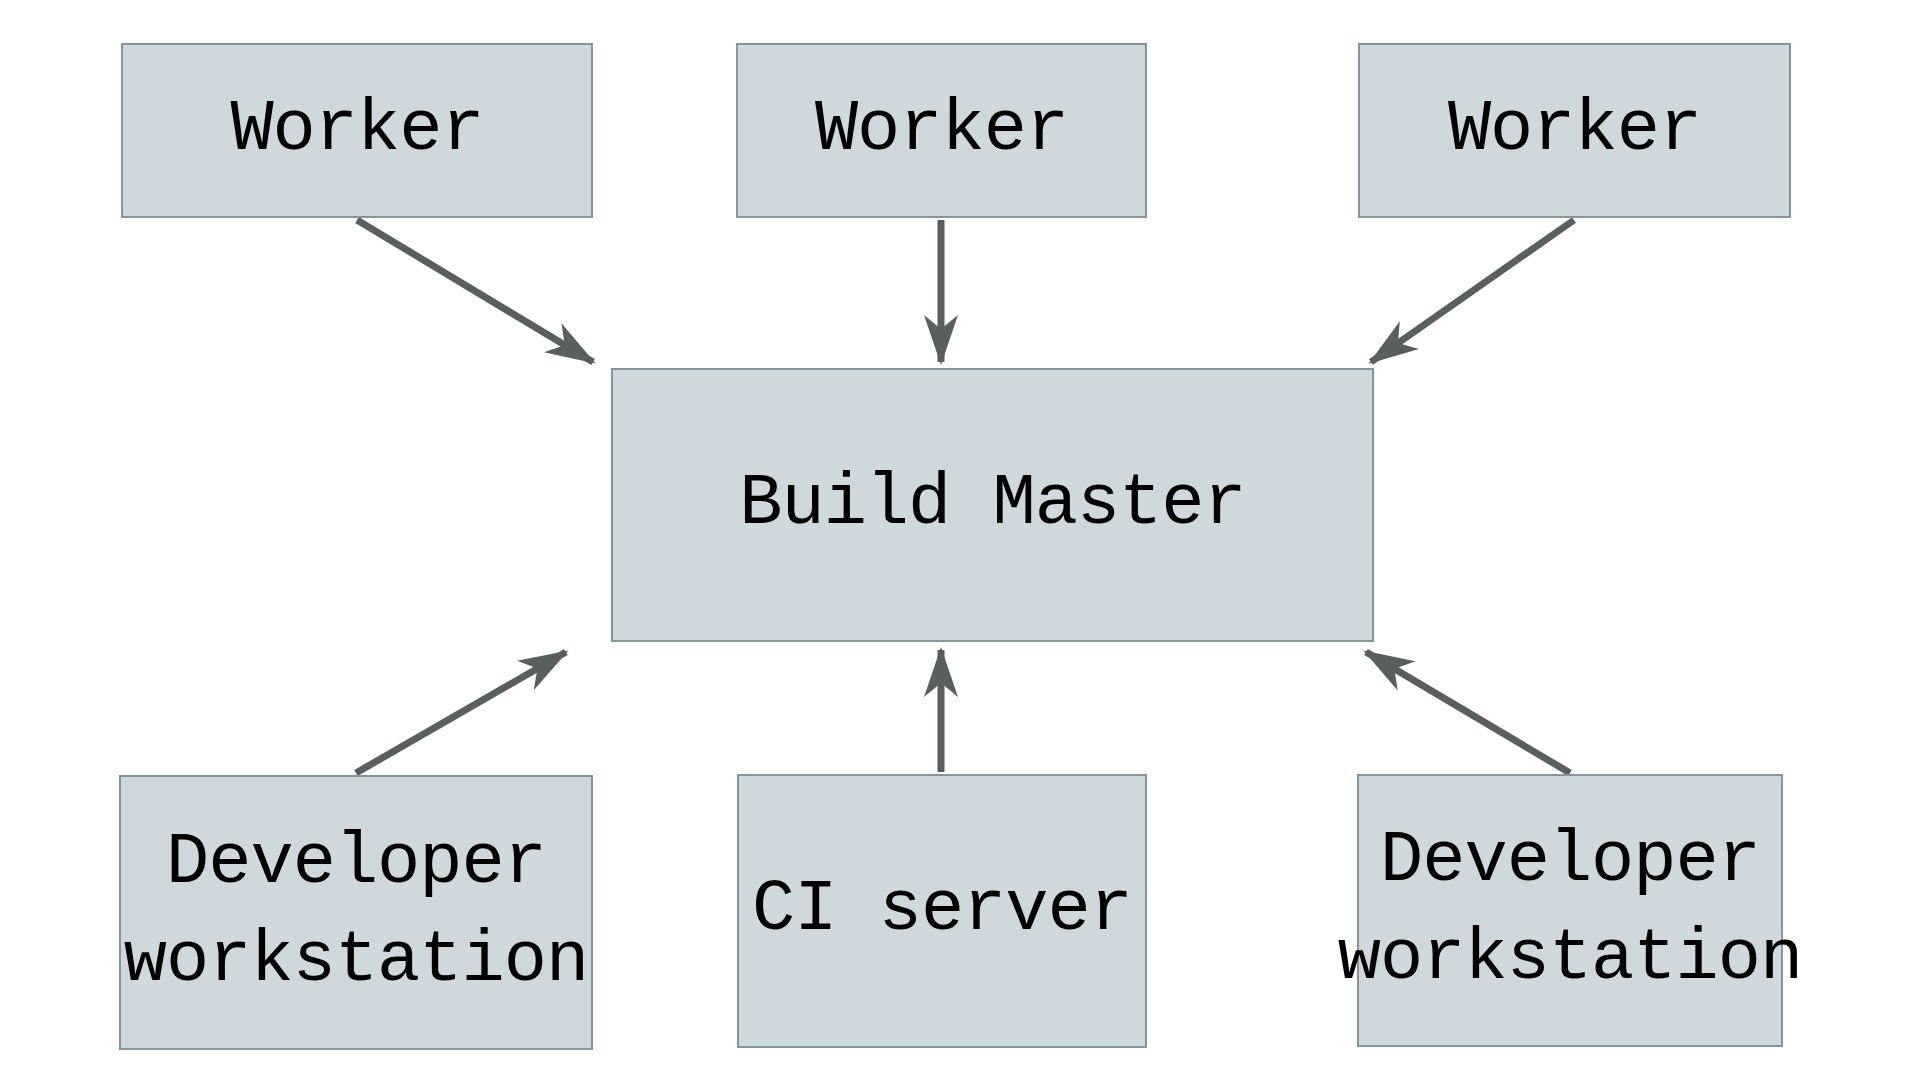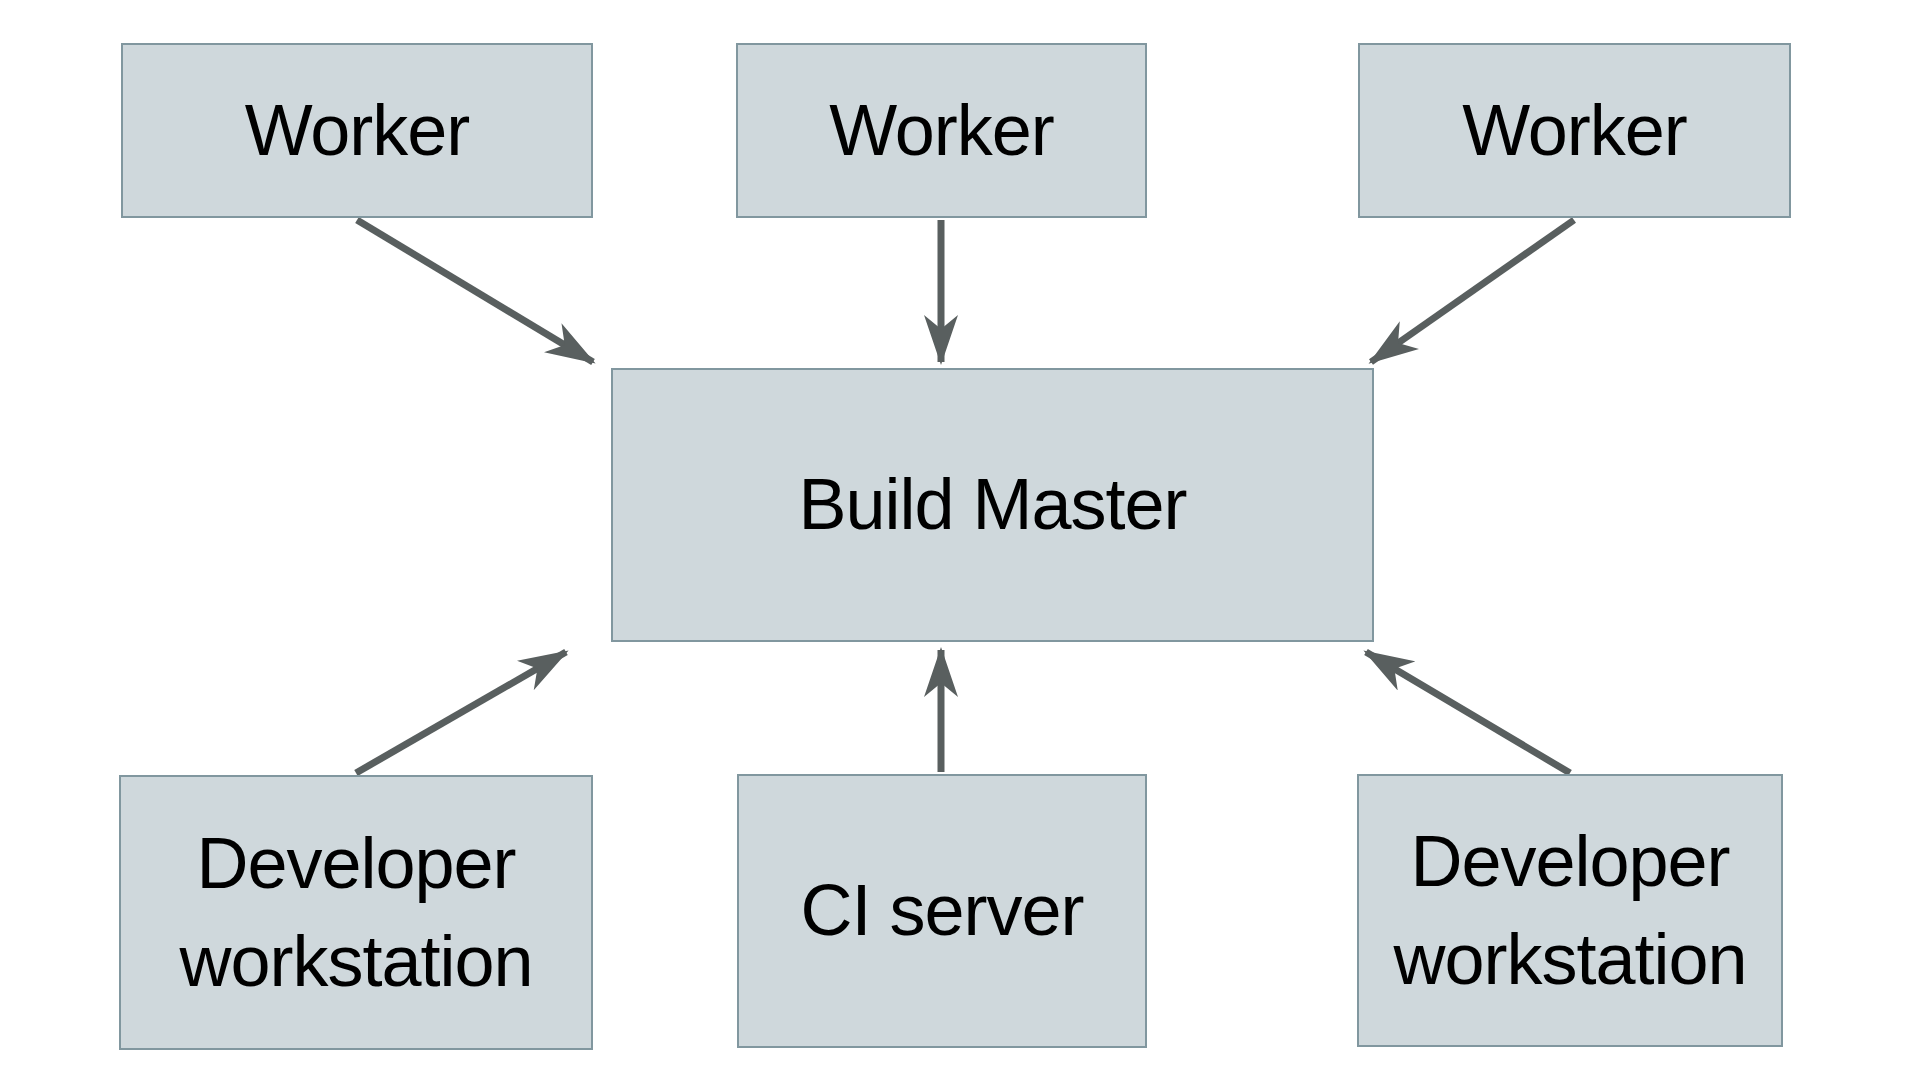--- a/index.html
+++ b/index.html
@@ -14,20 +14,21 @@
   body {
     background: var(--background);
     font-family: "Liberation Sans", sans-serif;
   }
   .canvas {
     position: relative;
     width: 1898px;
     height: 1090px;
     background: var(--background);
     overflow: hidden;
+    font-family: Liberation Mono, monospace;
   }
   .edges {
     position: absolute;
     left: 0; top: 0;
     width: 1910px;
     height: 1090px;
     pointer-events: none;
   }
   .edge {
     stroke: var(--arrow);

